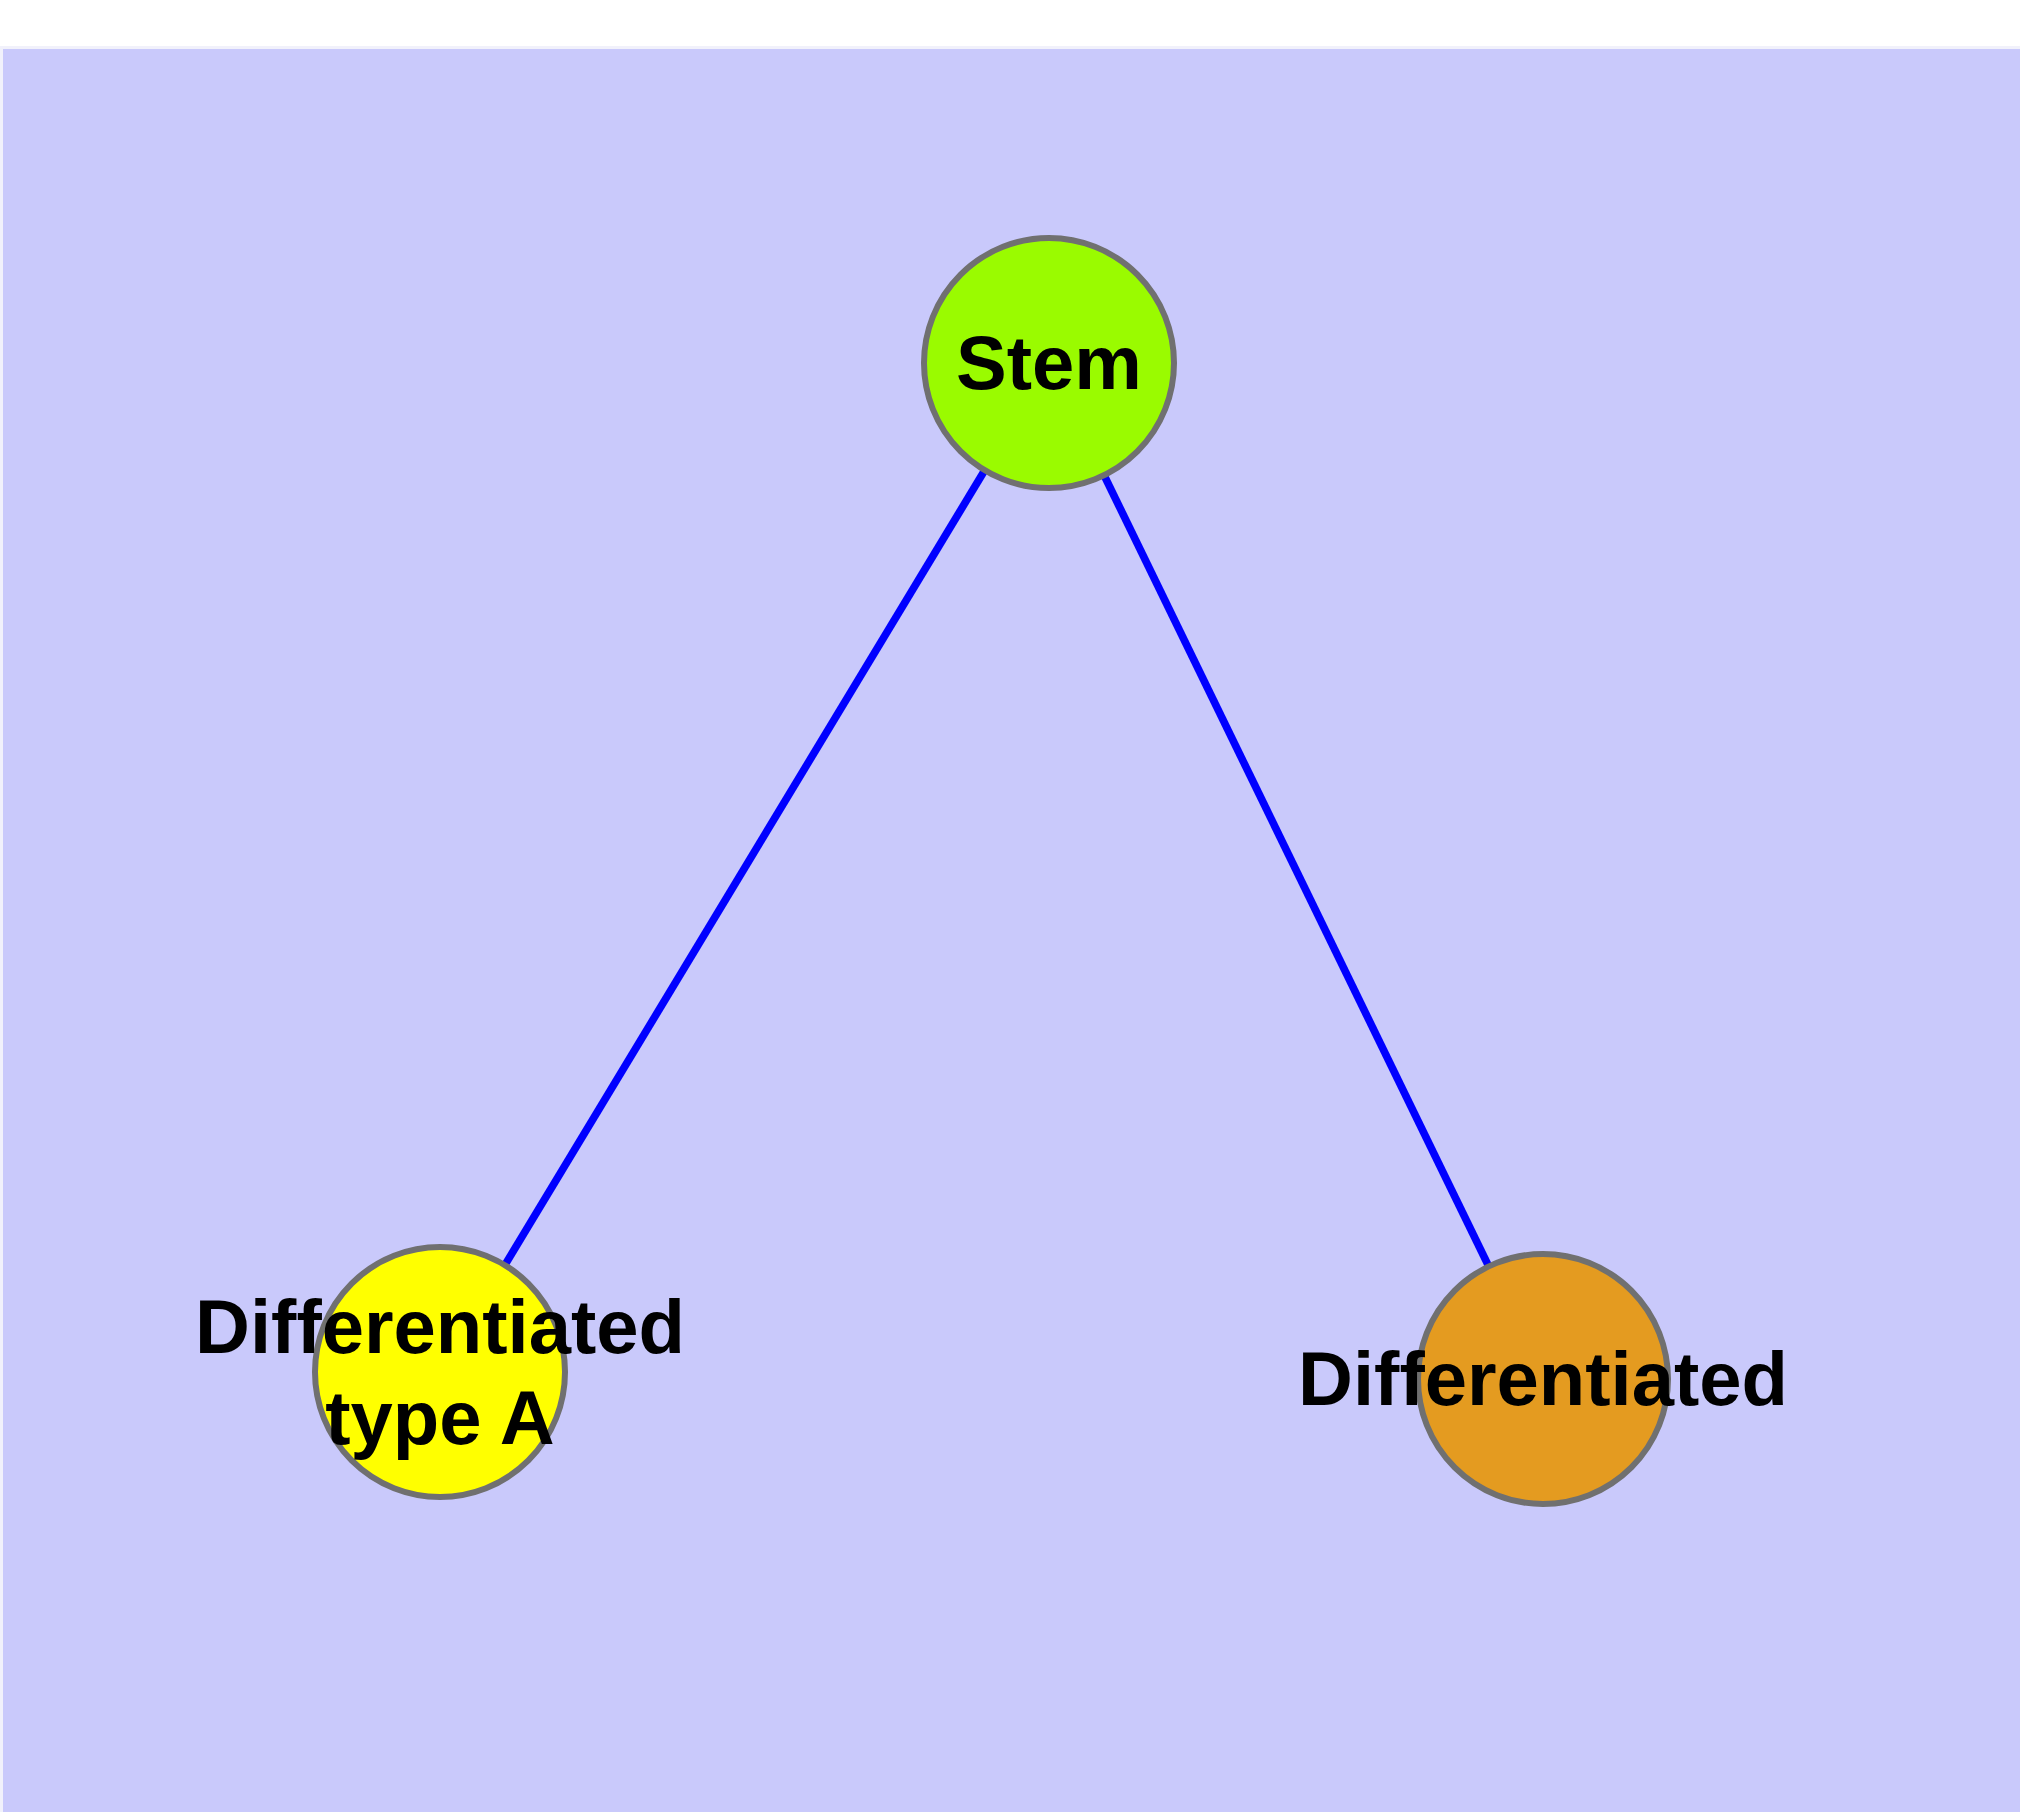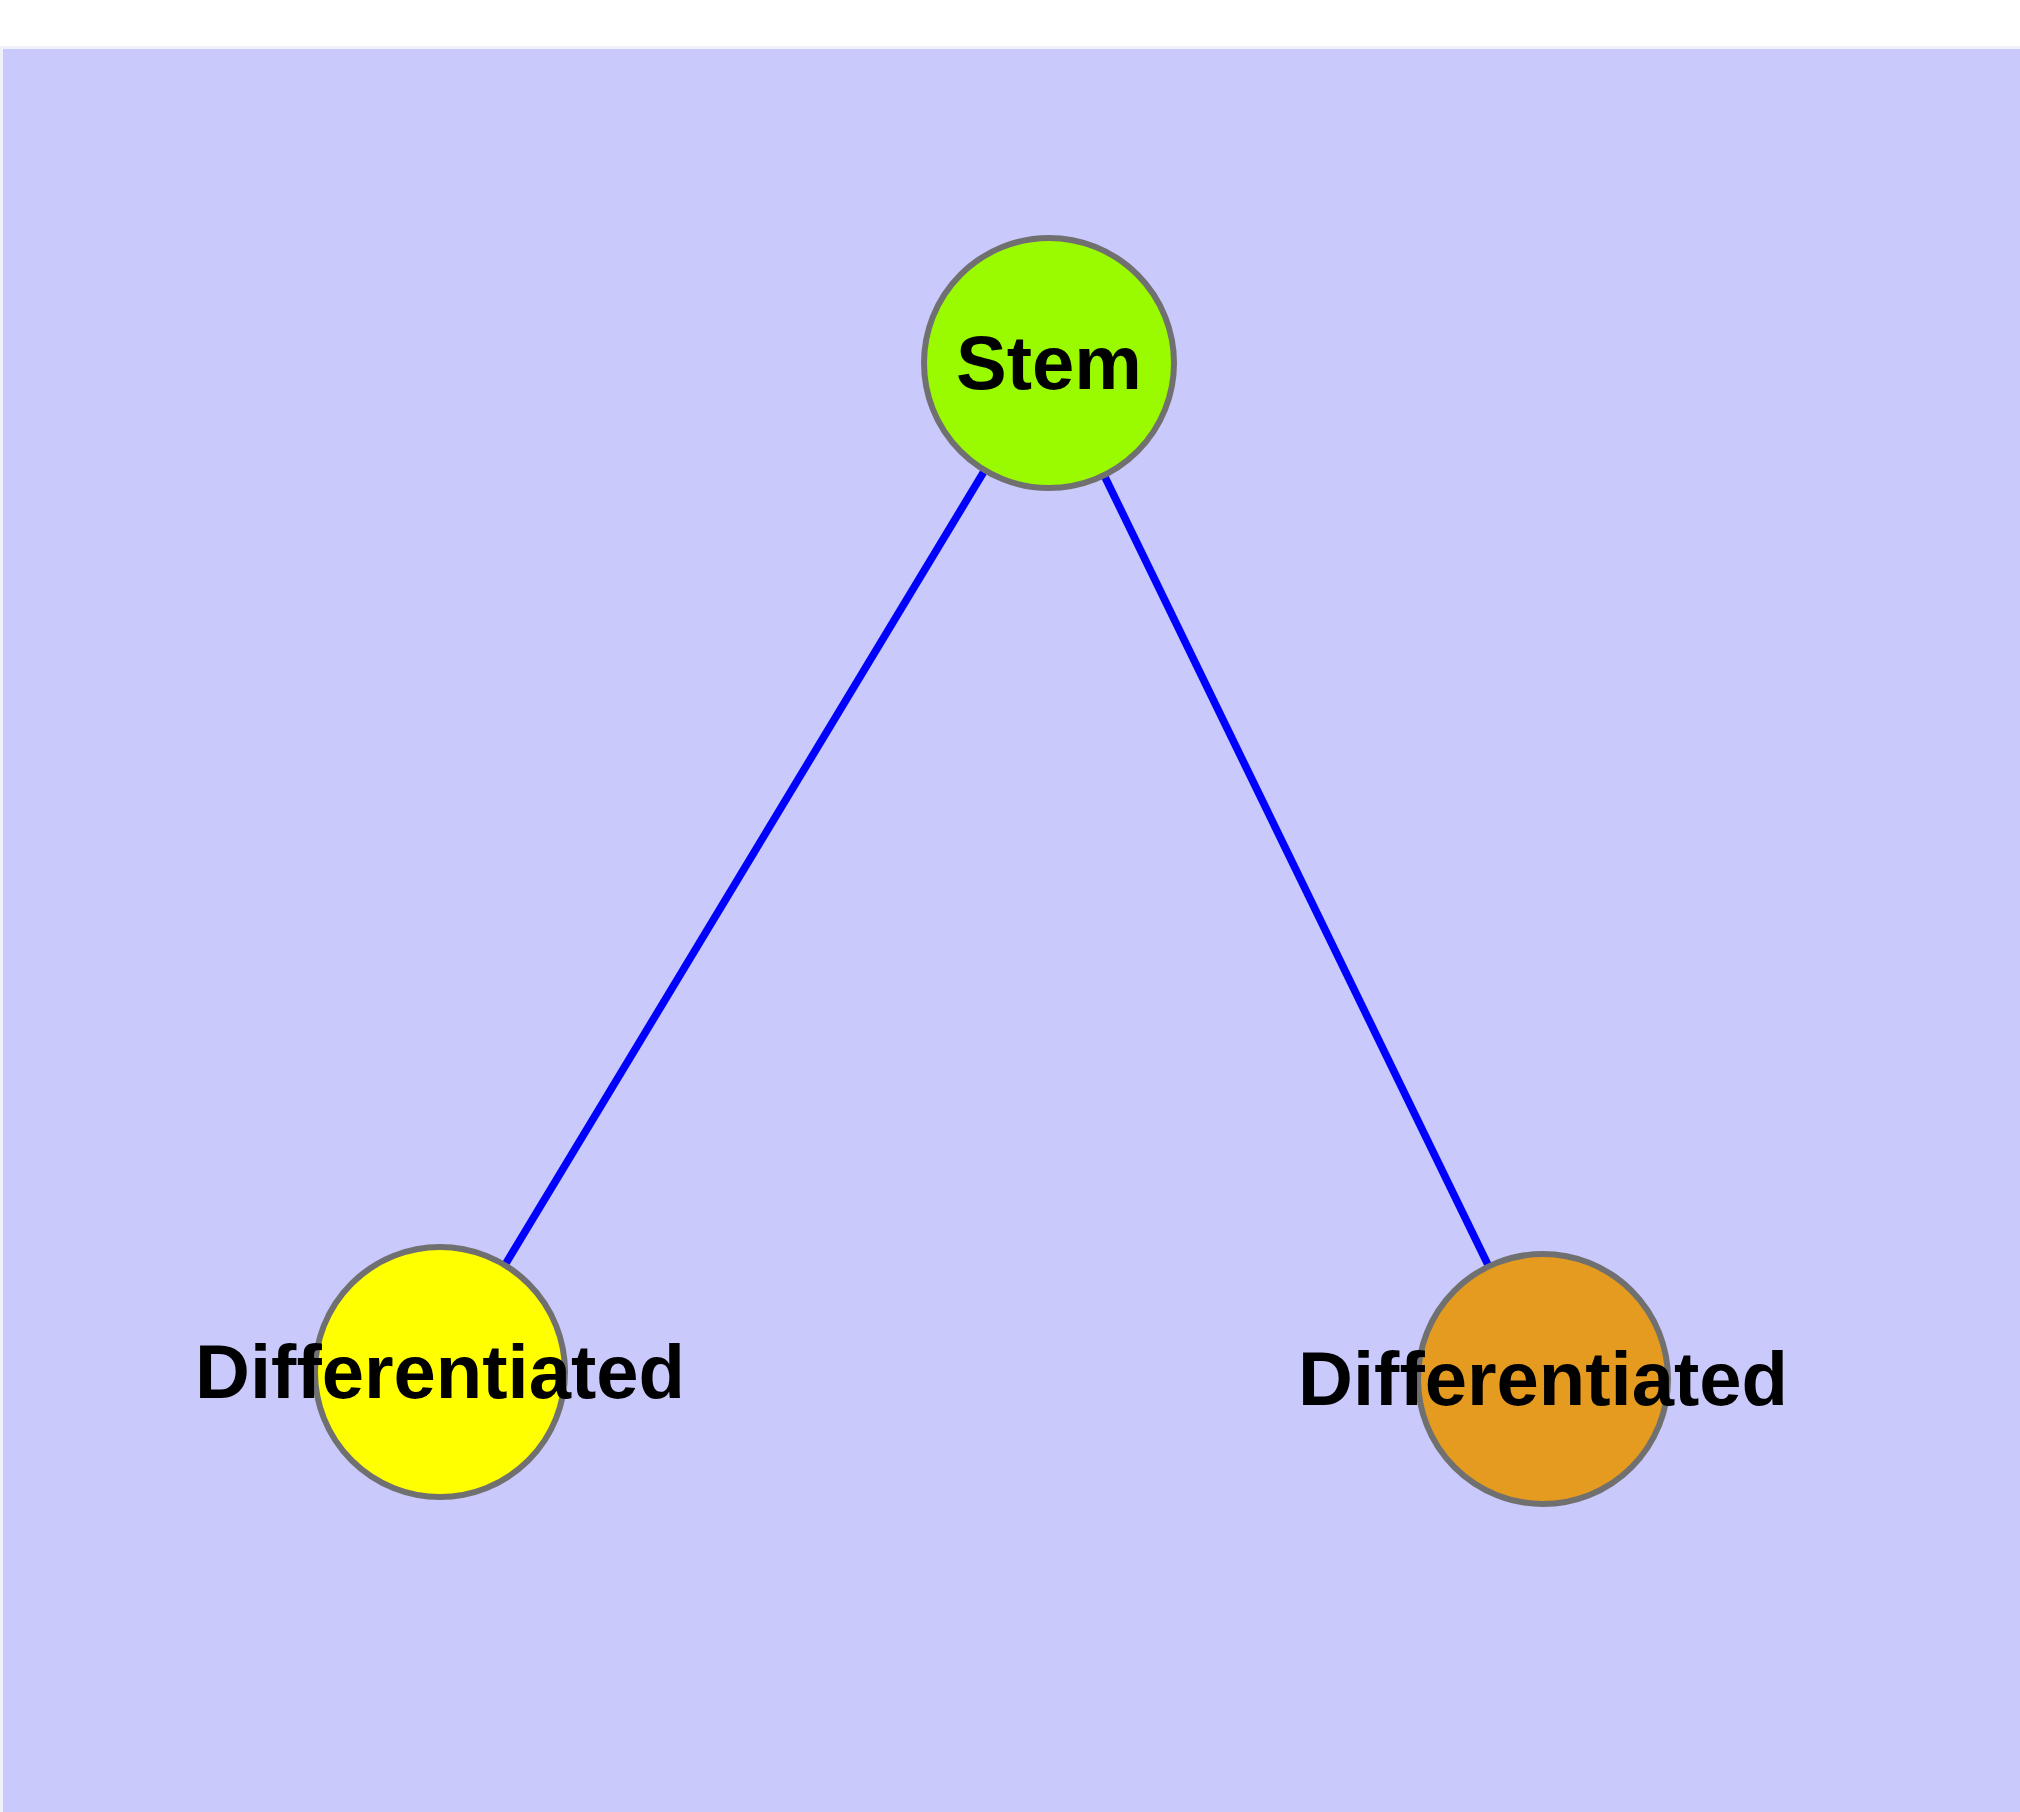--- a/index.html
+++ b/index.html
@@ -59,20 +59,21 @@
   <div class="node" style="left: 921px; top: 189px; width: 256px; height: 256px; background: rgb(154, 251, 0); border-color: rgb(112, 112, 112); border-width: 6.8px;">
     <div class="node-label">
       <span class="label-line">Stem</span>
 
     </div>
   </div>
 
   <div class="node" style="left: 312px; top: 1198px; width: 256px; height: 256px; background: rgb(255, 255, 0); border-color: rgb(112, 112, 112); border-width: 6.8px;">
     <div class="node-label">
       <span class="label-line">Differentiated</span>
+      <span class="label-line">type A</span>
     </div>
   </div>
 
   <div class="node" style="left: 1415px; top: 1205px; width: 256px; height: 256px; background: rgb(228, 155, 32); border-color: rgb(112, 112, 112); border-width: 6.8px;">
     <div class="node-label">
       <span class="label-line">Differentiated</span>
     </div>
   </div>
 
 </div>

